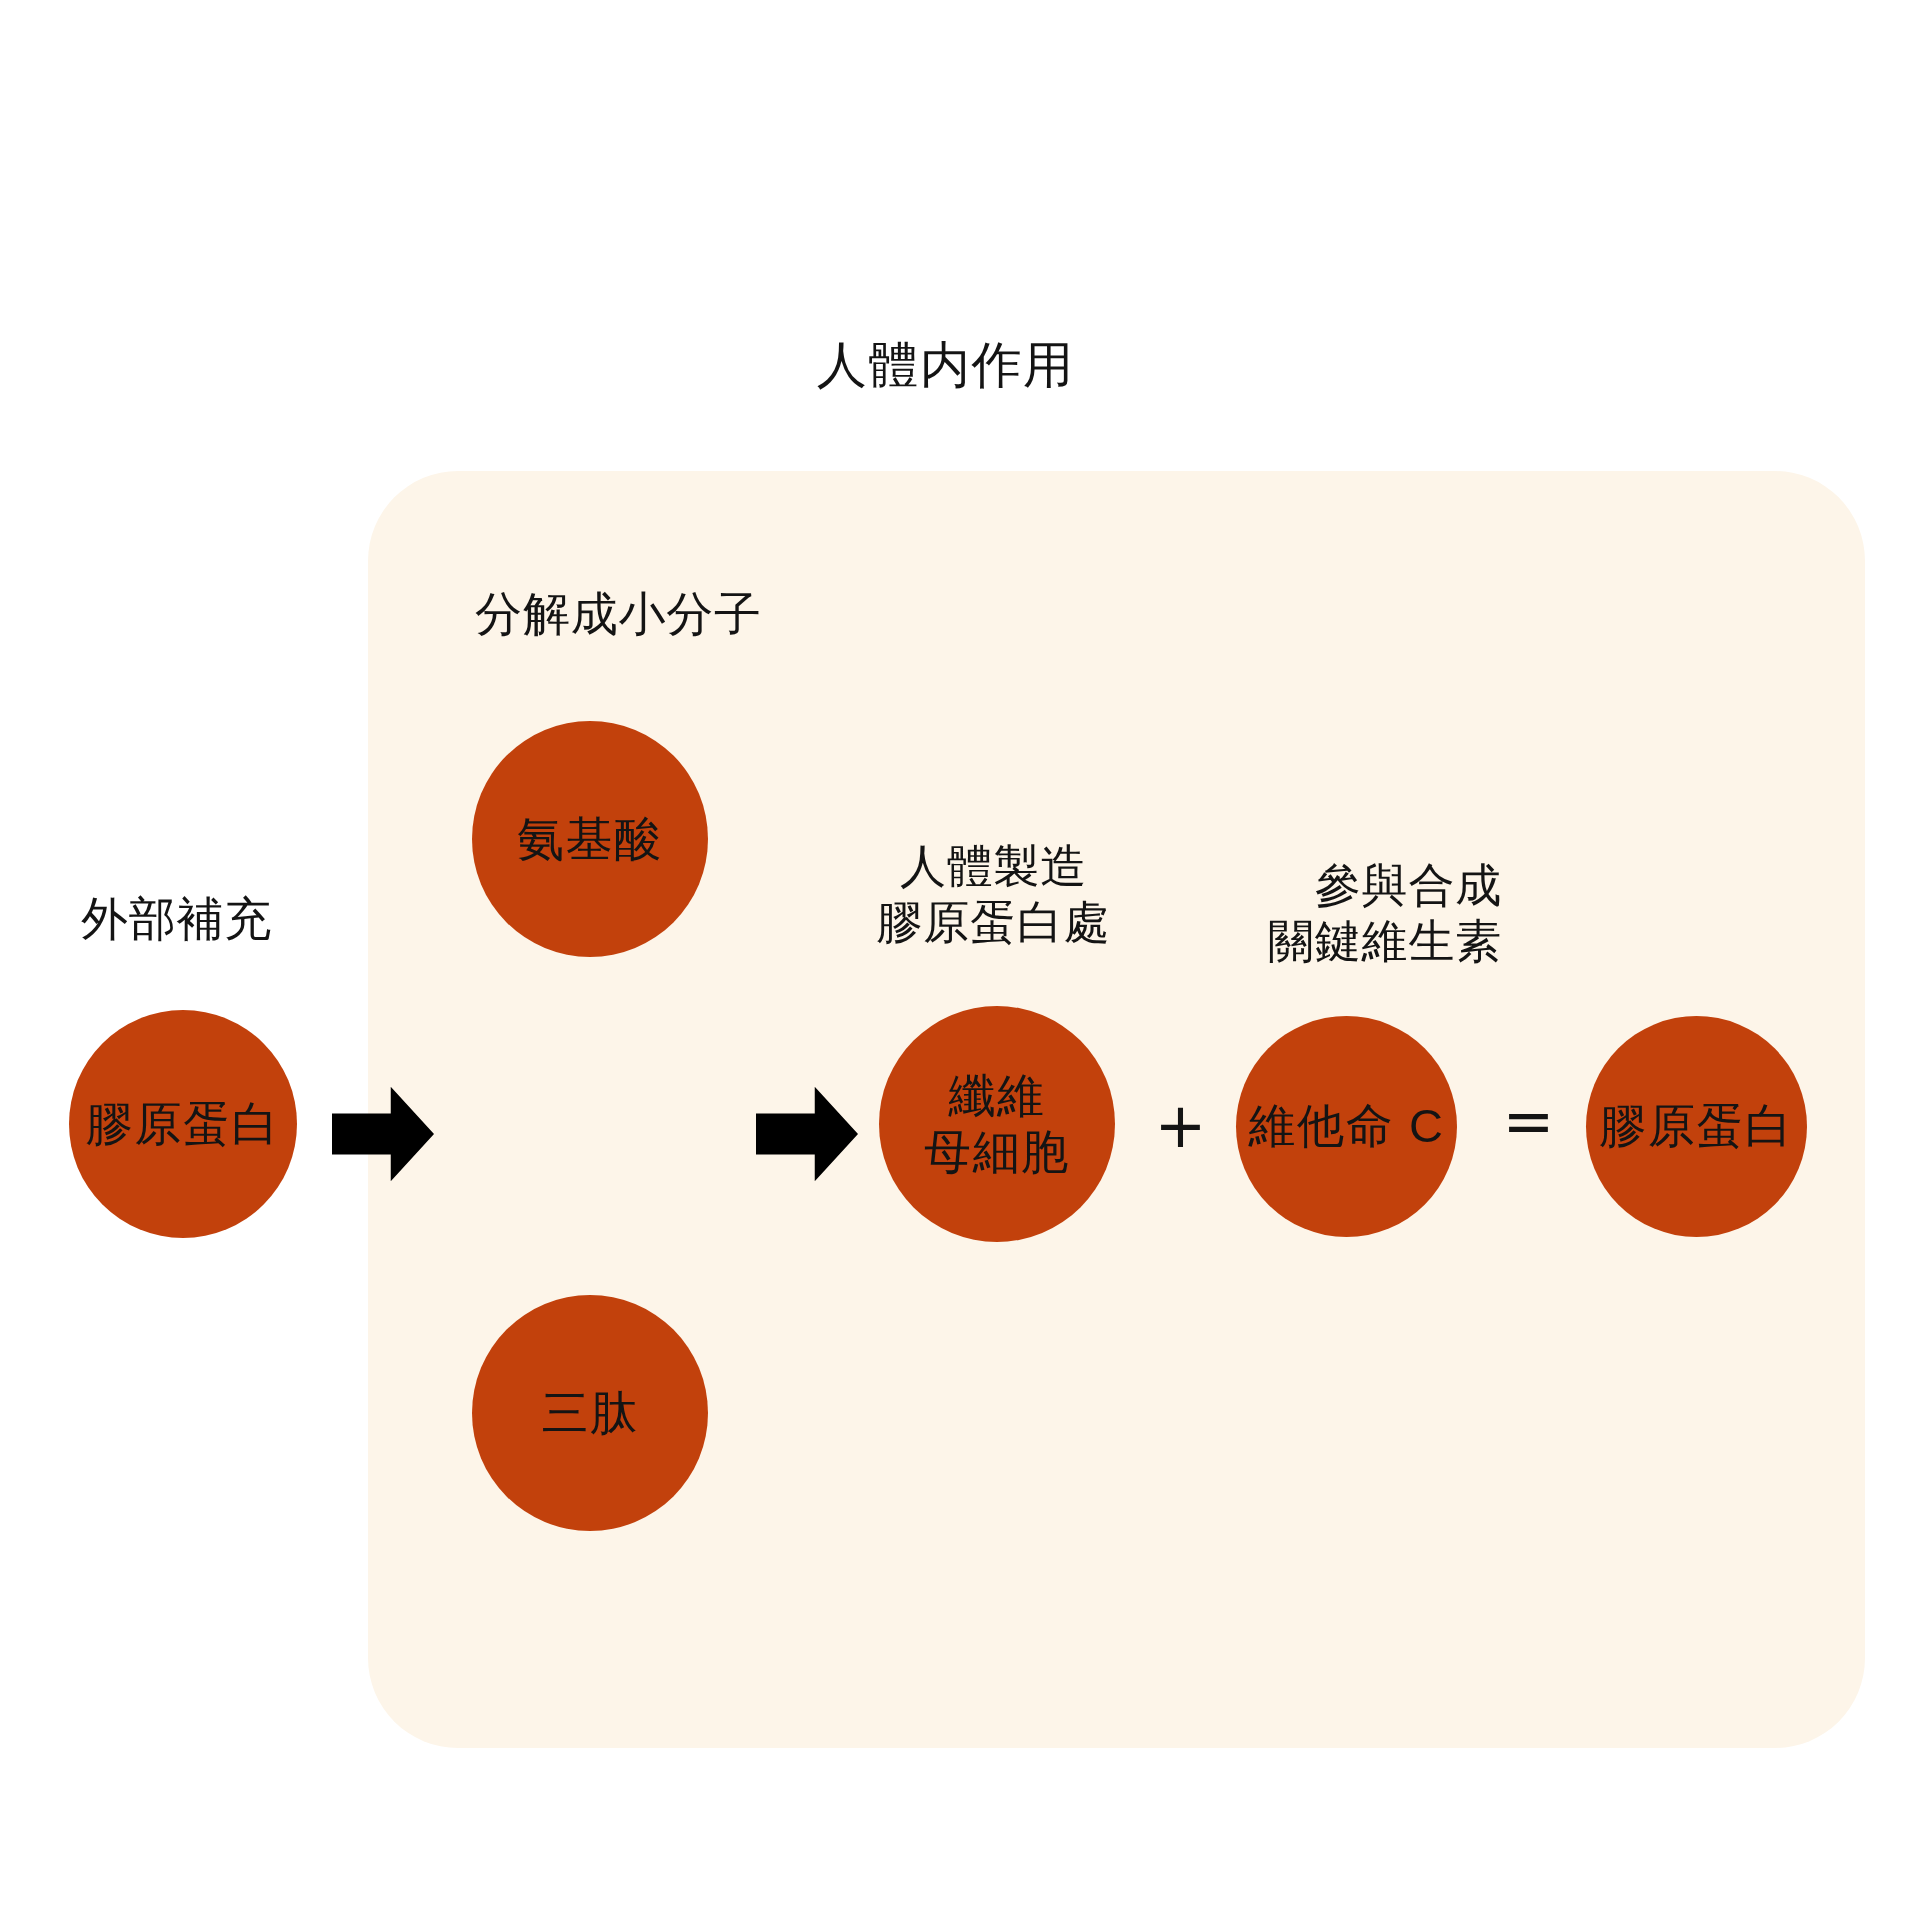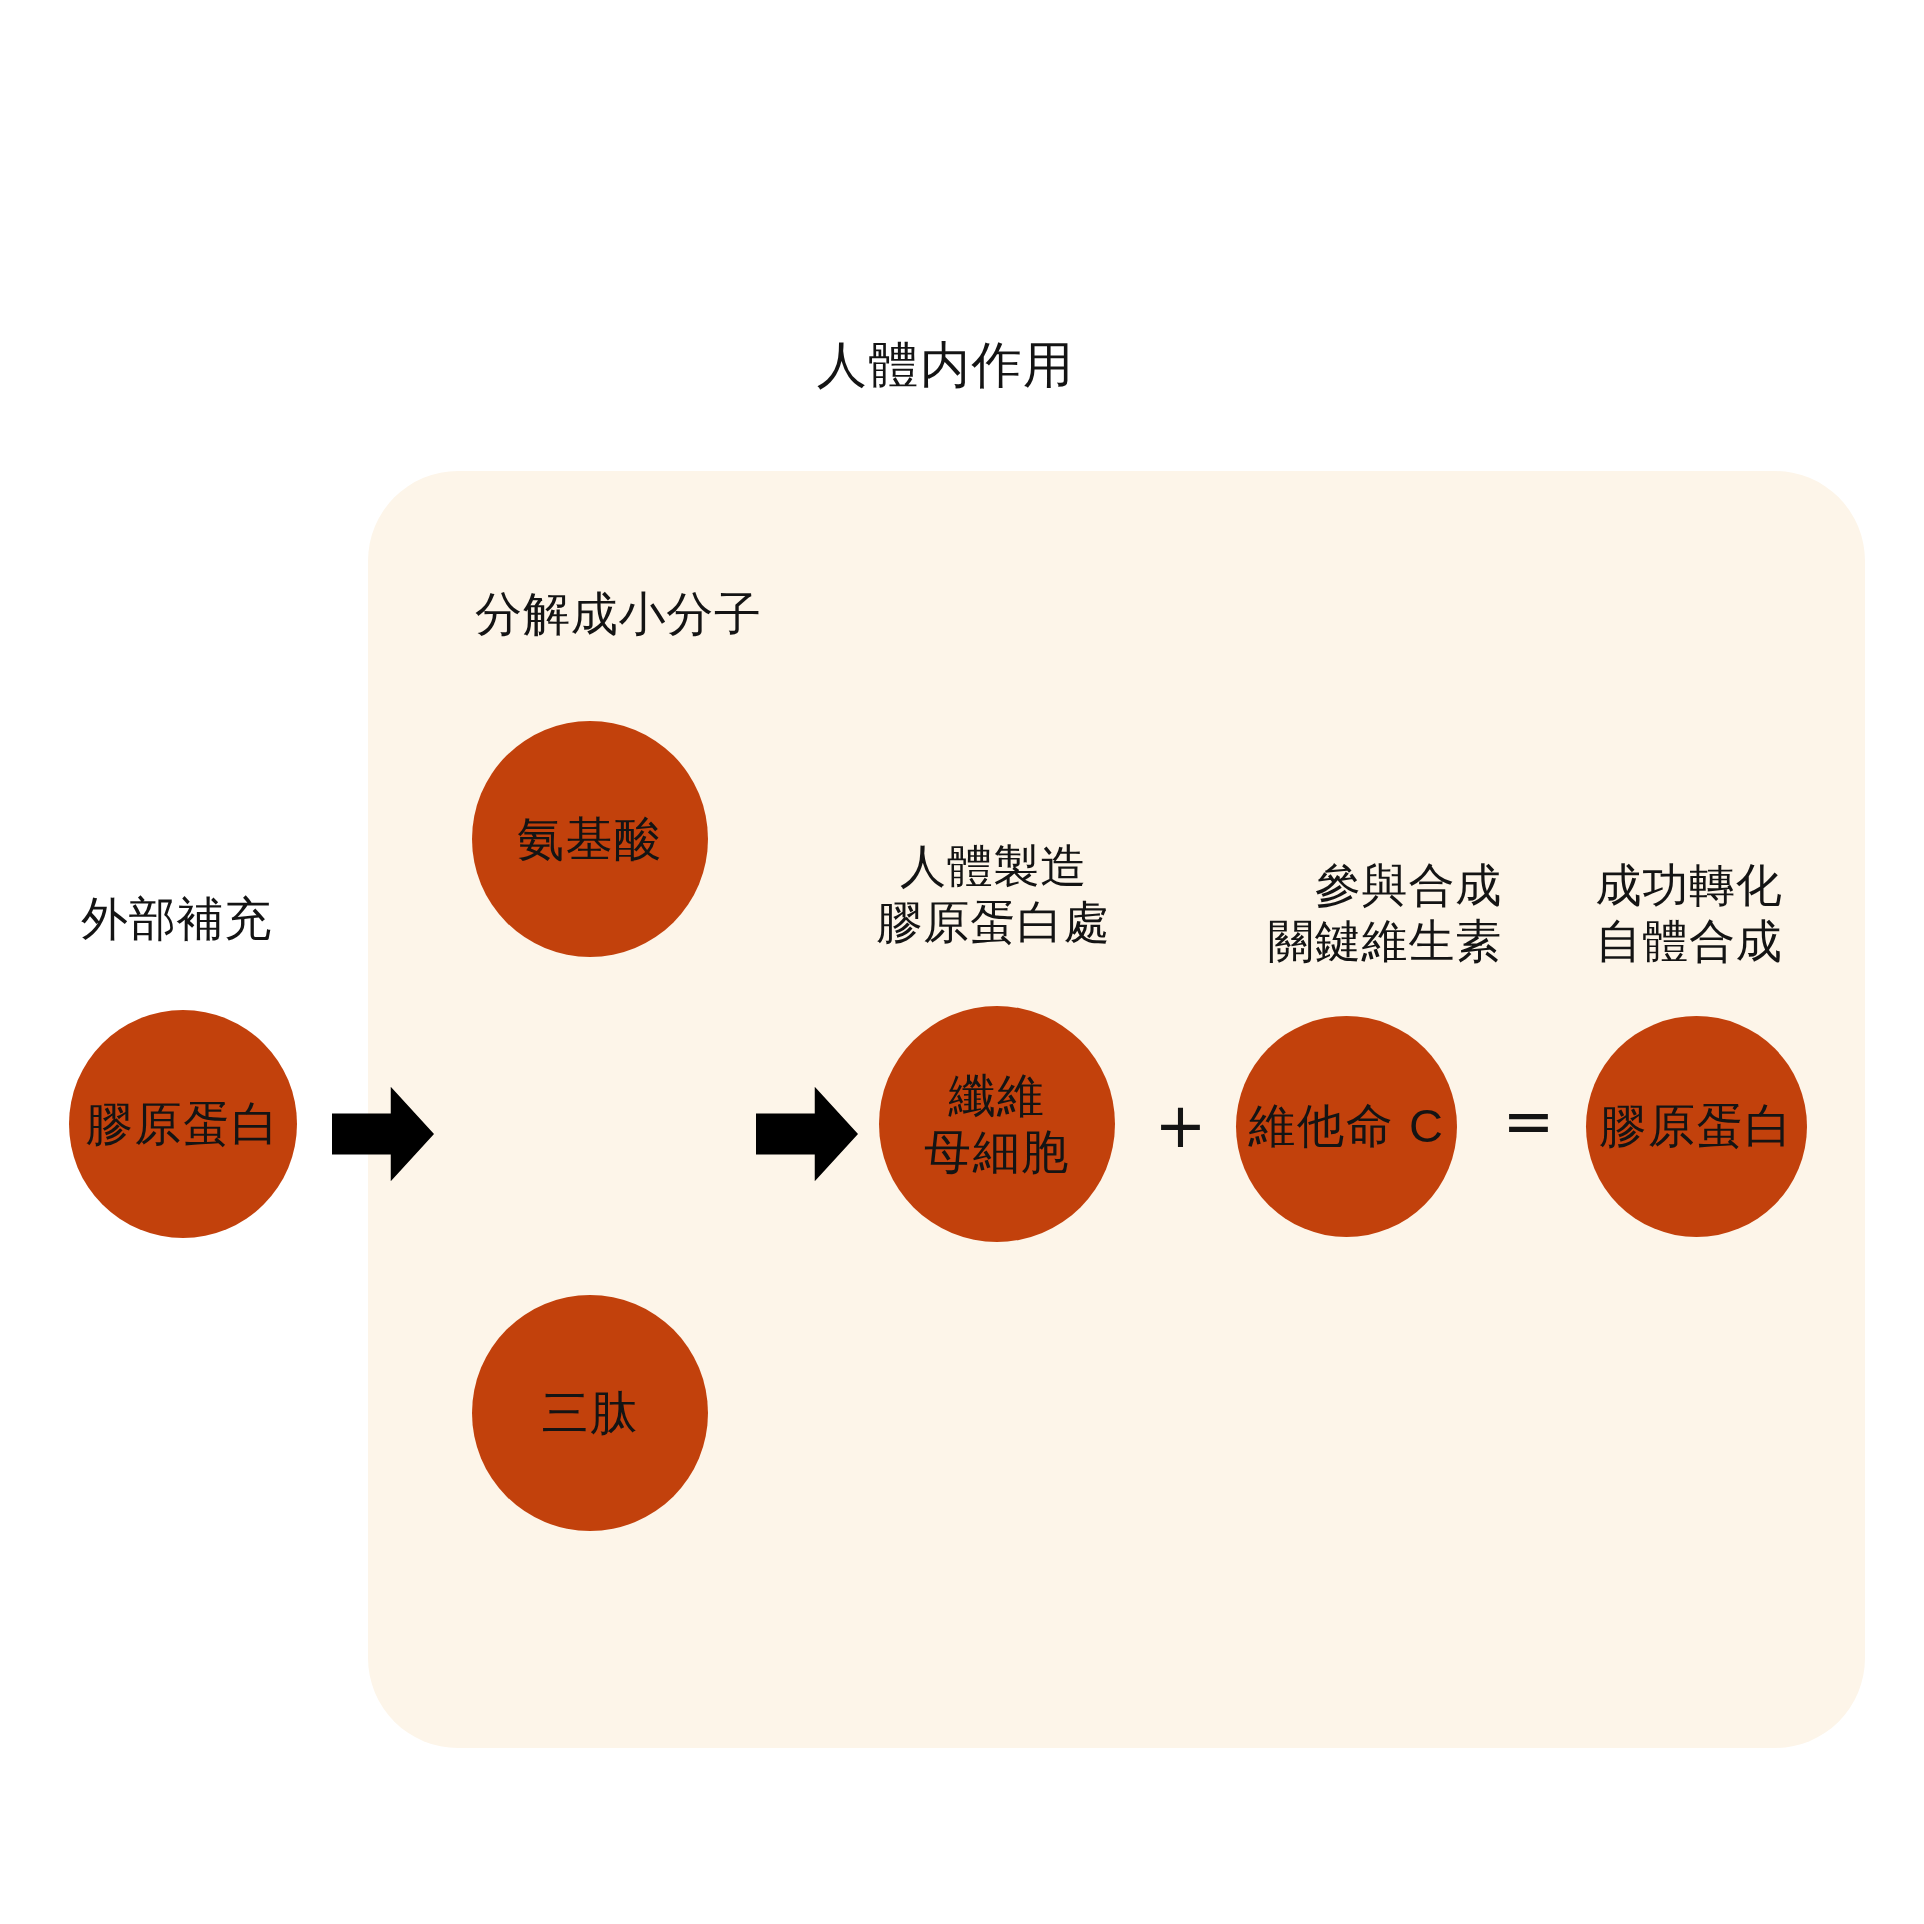--- a/index.html
+++ b/index.html
@@ -132,19 +132,17 @@
 
   <div class="operator" style="left:1144px; top:1095px; width:73px;">+</div>
 
   <div class="caption" style="left:1201px; top:857px; width:301px;text-align:right;">參與合成
 關鍵維生素</div>
 
   <div class="bubble" style="left:1236px; top:1016px; width:221px; height:221px;">維他命 C</div>
 
   <div class="operator" style="left:1492px; top:1091px; width:73px;">=</div>
 
-  <div class="caption" style="left:1567px; top:857px; width:244px;">成功轉化
-自體合成</div>
 
   <div class="bubble" style="left:1586px; top:1016px; width:221px; height:221px;">膠原蛋白</div>
 
 </div>
 
 
 </body></html>

